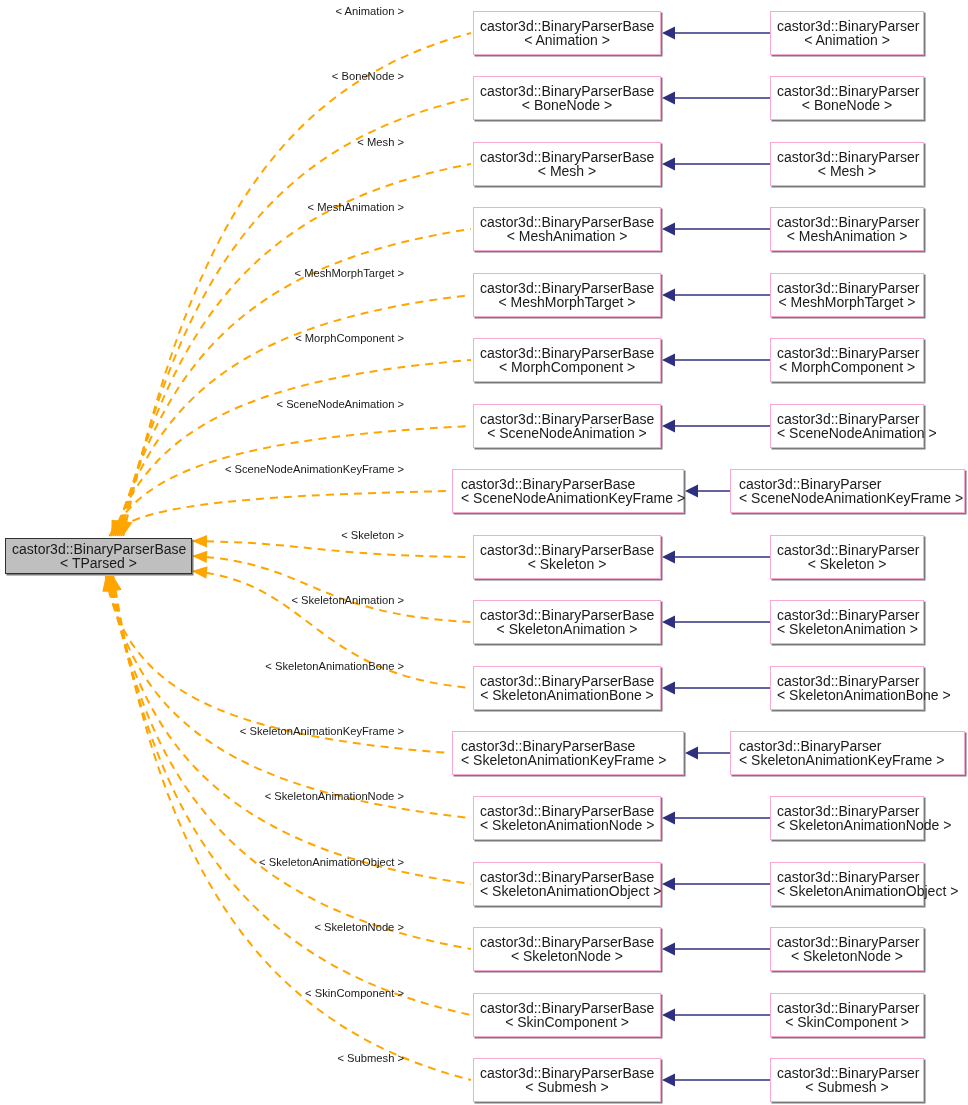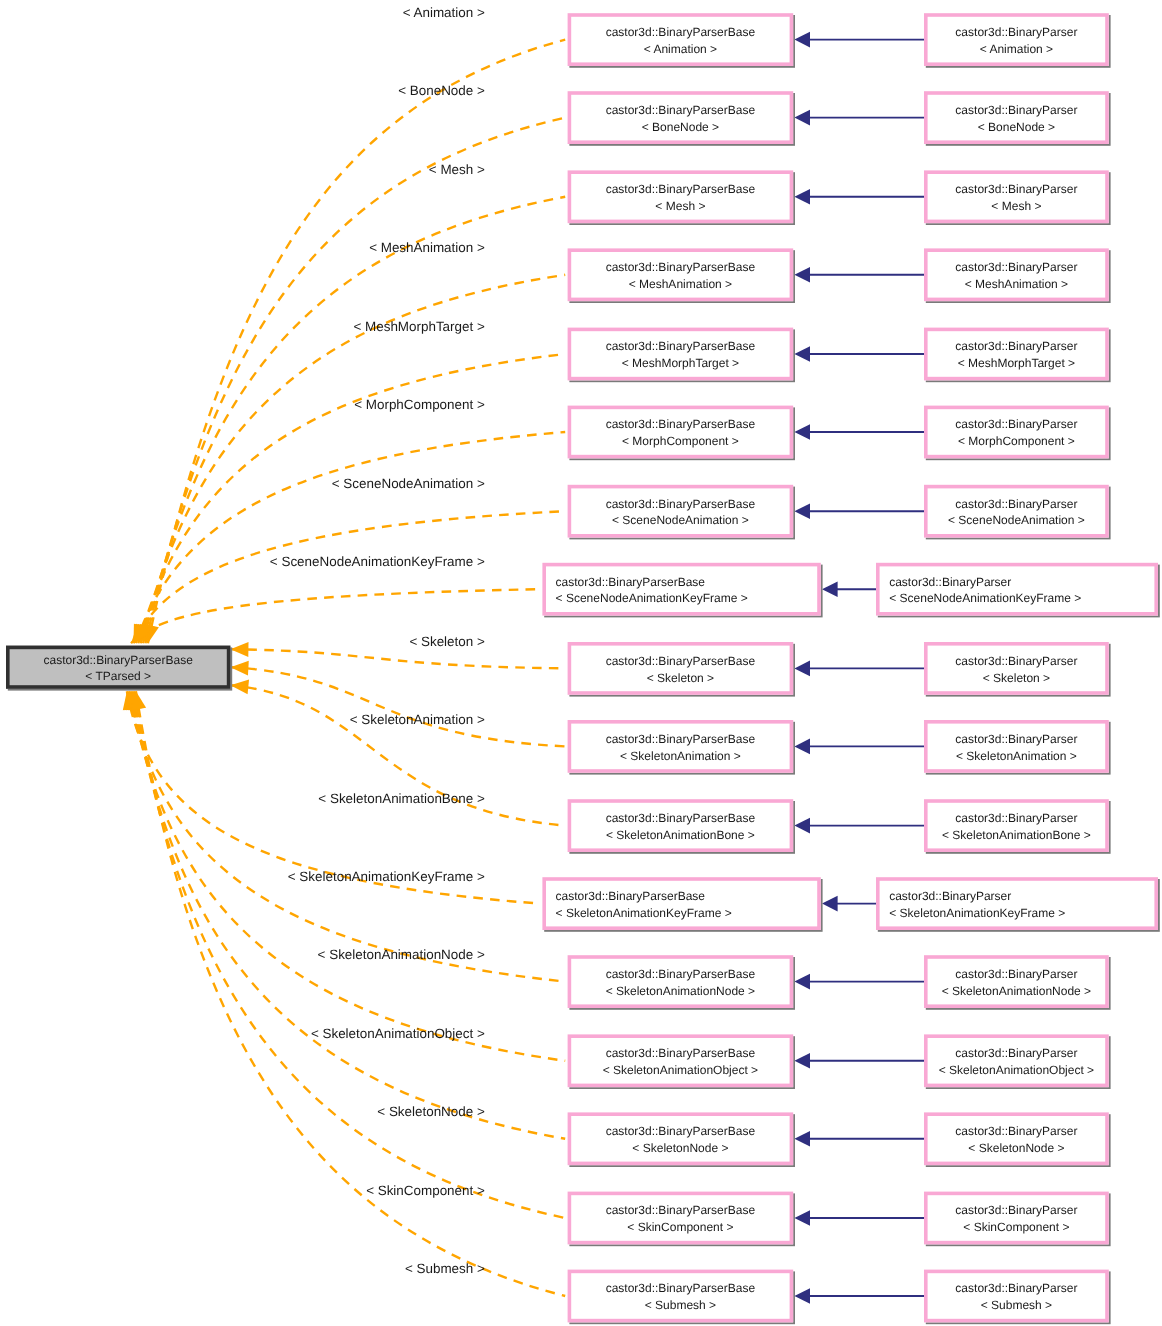--- a/index.html
+++ b/index.html
@@ -20,24 +20,24 @@
   #edges {
     position: absolute;
     left: 0; top: 0;
     width: 968px;
     height: 1105px;
     pointer-events: none;
   }
   .node {
     position: absolute;
     box-sizing: border-box;
-    border: 3px solid #f9a8d4;
+    border: 1px solid #f9a8d4;
     background: #ffffff;
     color: #1a1a1a;
-    font-size: 10px;
+    font-size: 14px;
     line-height: 14px;
     padding: 7px 6px 6px 6px;
     text-align: center;
     white-space: nowrap;
     box-shadow: 1.5px 1.5px 0 0 #7a7a7a;
     z-index: 3;
   }
   .node.left-align {
     text-align: left;
     padding-left: 8px;

